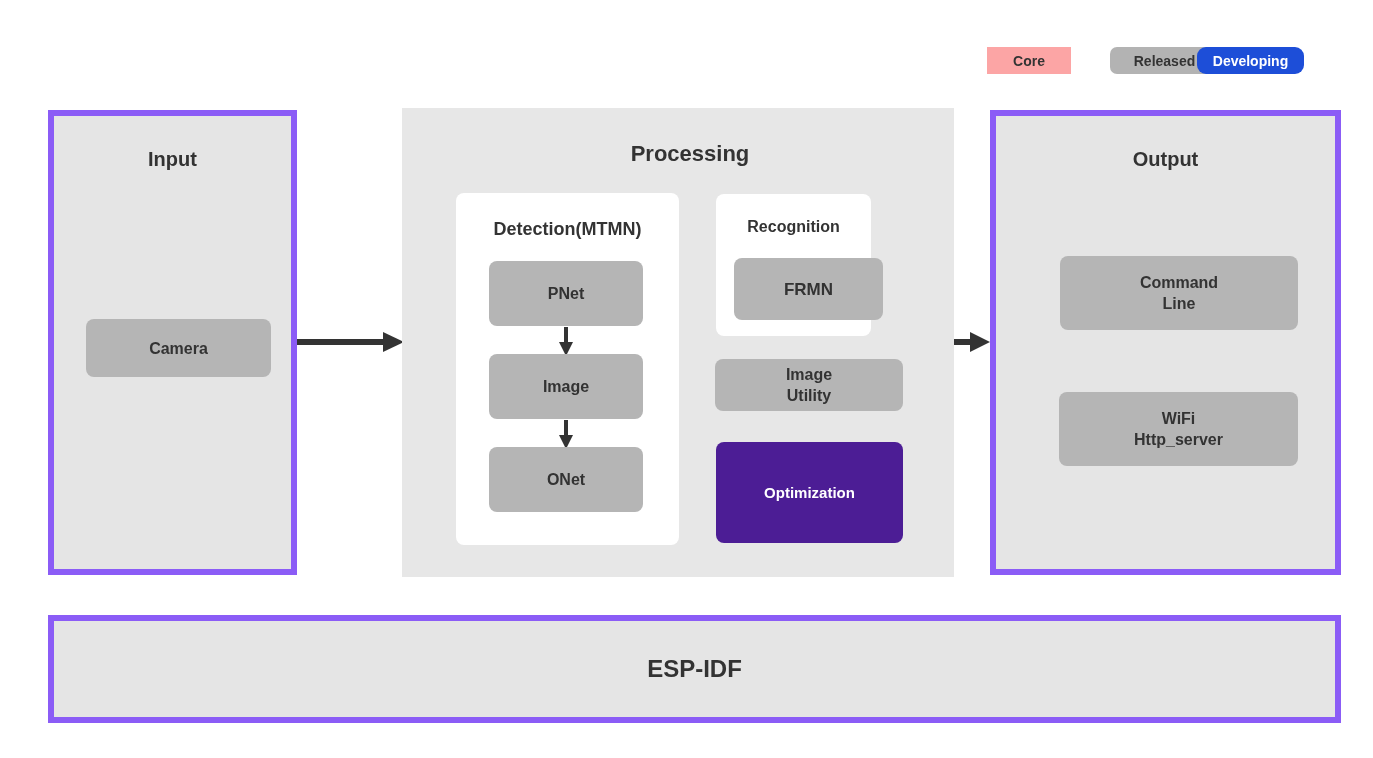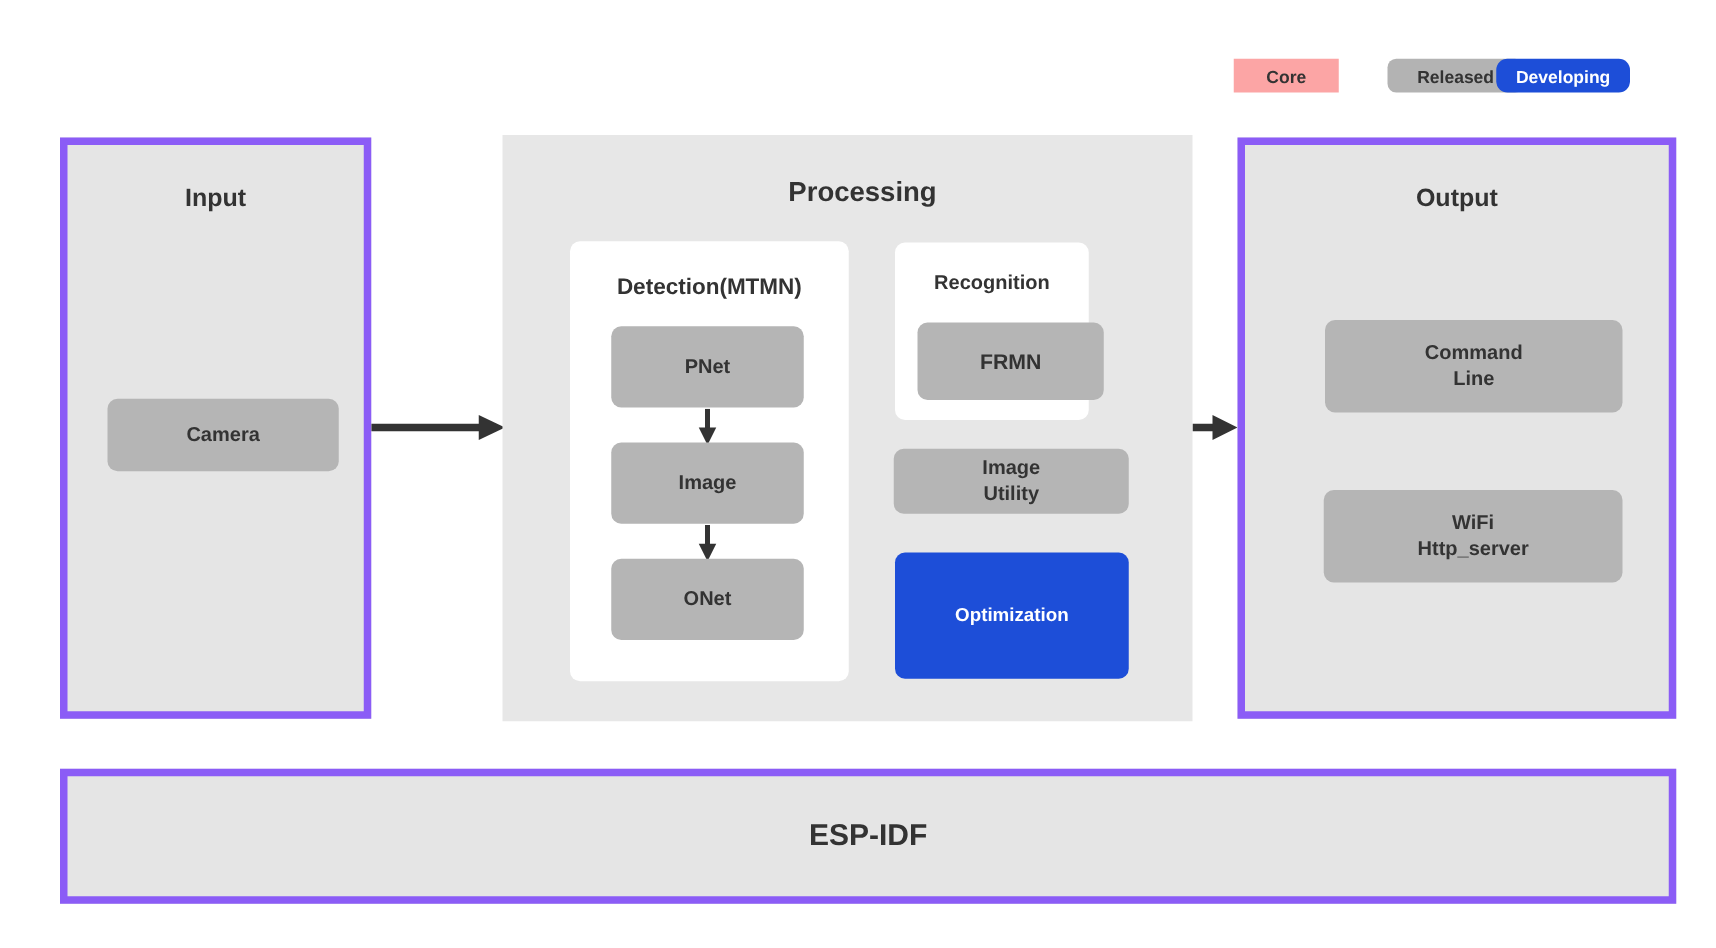--- a/index.html
+++ b/index.html
@@ -106,21 +106,21 @@
     box-sizing: border-box;
   }
   .block.camera  { left: 32px;  top: 203px; width: 185px; height: 58px; }
   .block.pnet    { left: 33px;  top: 68px;  width: 154px; height: 65px; }
   .block.rnet    { left: 33px;  top: 161px; width: 154px; height: 65px; }
   .block.onet    { left: 33px;  top: 254px; width: 154px; height: 65px; }
   .block.frmn    { left: 18px;  top: 64px;  width: 149px; height: 62px; font-size: 17px; }
   .block.image-utility { left: 313px; top: 251px; width: 188px; height: 52px; }
   .block.optimization  {
     left: 314px; top: 334px; width: 187px; height: 101px;
-    background: #1d4ed8; color: #ffffff; font-size: 15px;
+    background: #4c1d95; color: #ffffff; font-size: 15px;
   }
   .block.command-line     { left: 64px; top: 140px; width: 238px; height: 74px; }
   .block.wifi-http-server { left: 63px; top: 276px; width: 239px; height: 74px; }
 
   
   .arrow { position: absolute; }
   .arrow-h1 { left: 297px; top: 332px; }
   .arrow-h2 { left: 954px; top: 332px; }
   .arrow-v1 { left: 100px; top: 134px; }
   .arrow-v2 { left: 100px; top: 227px; }

